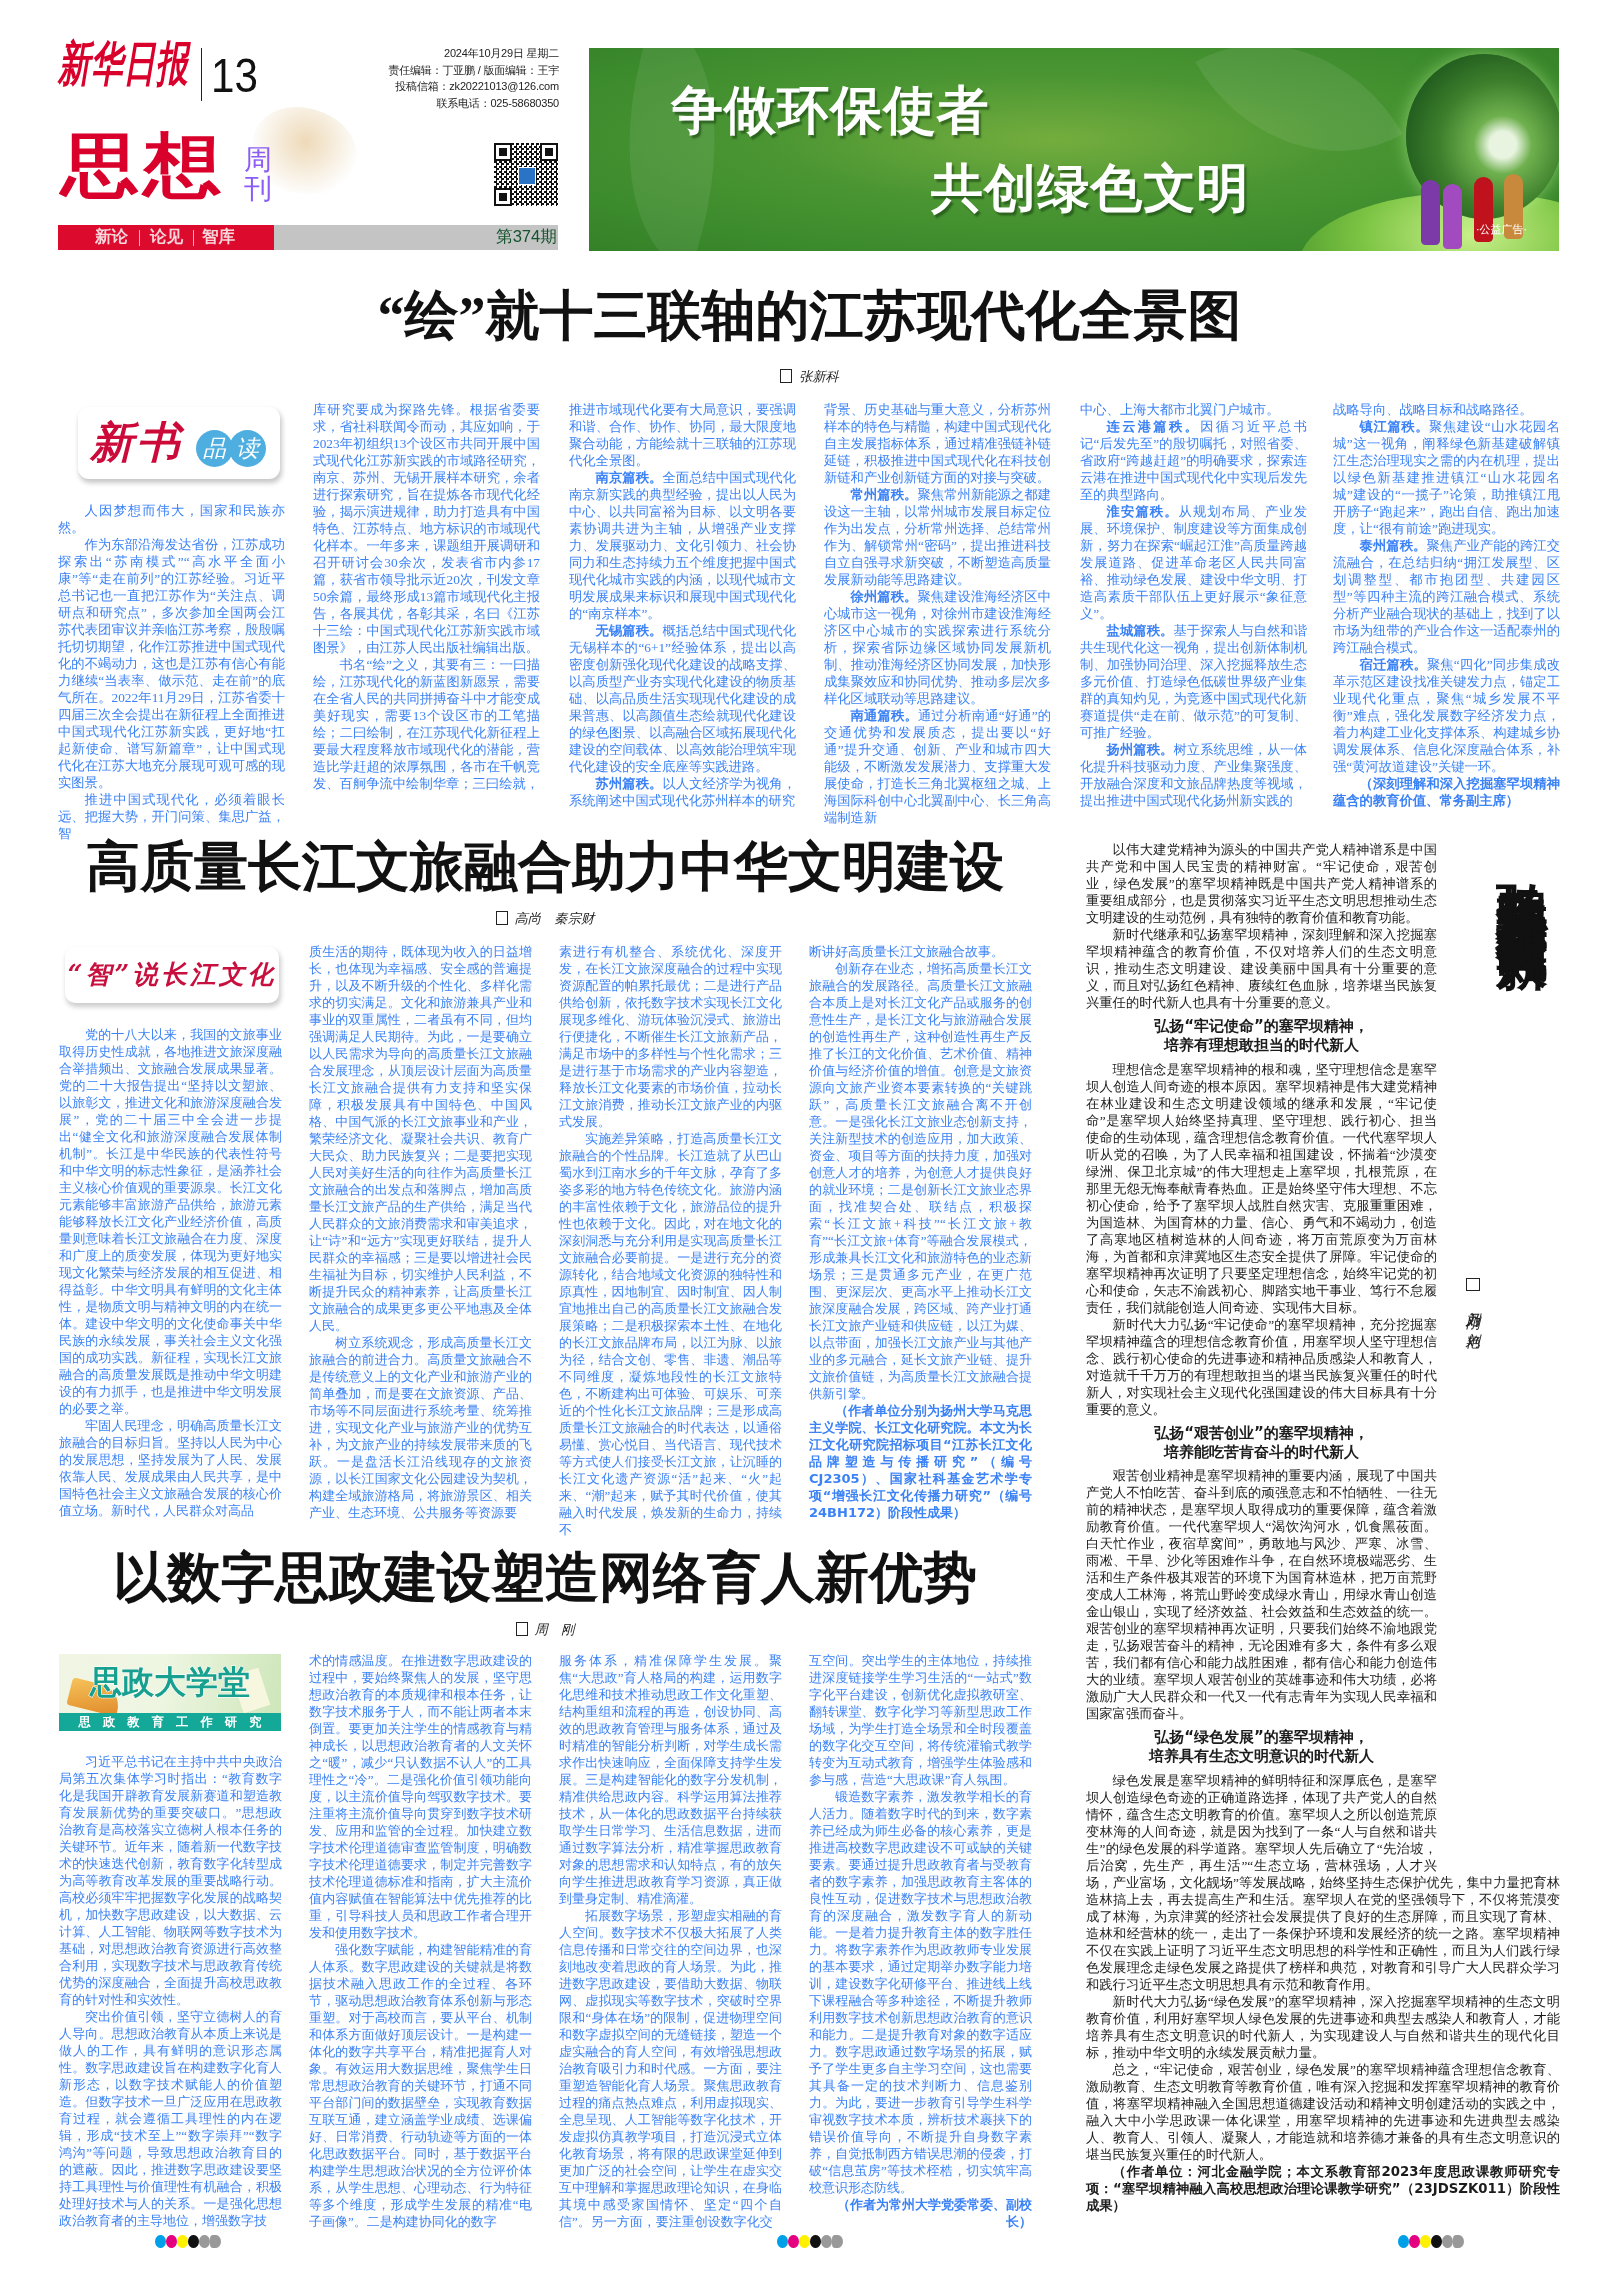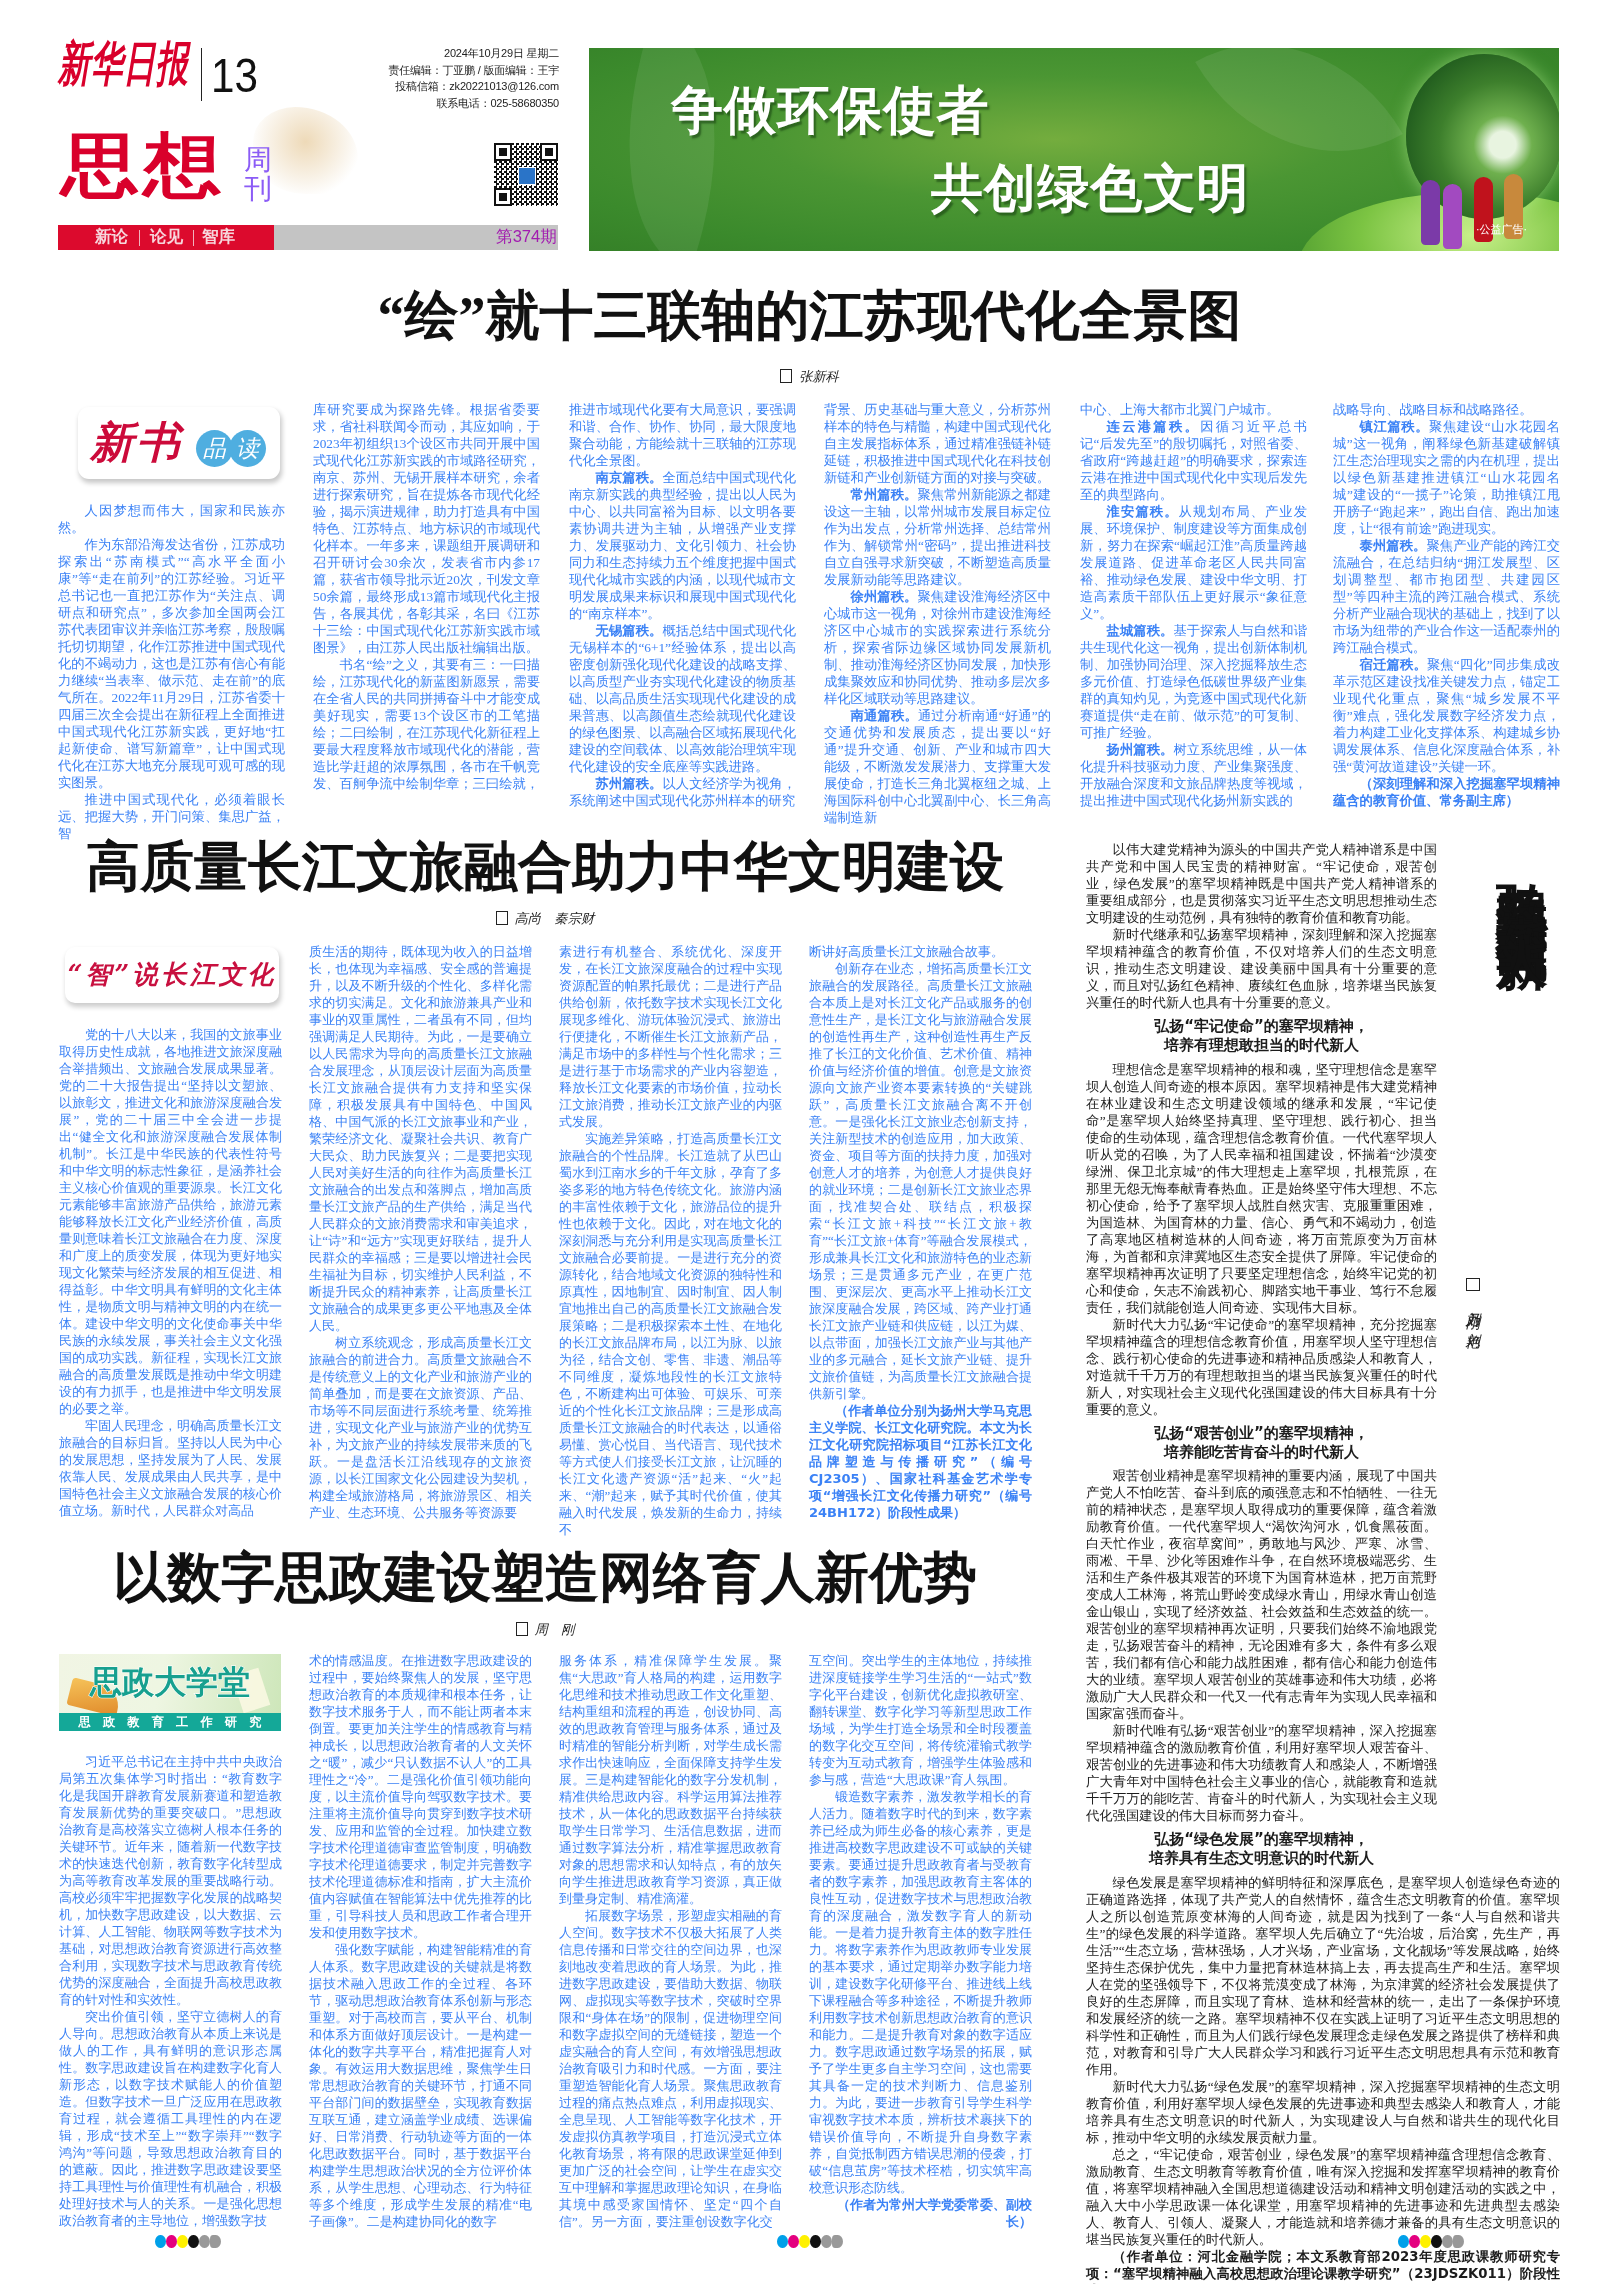--- a/index.html
+++ b/index.html
@@ -25,21 +25,21 @@
   .qr{left:494px;top:143px;width:64px;height:63px;background:
         repeating-conic-gradient(#111 0 25%,#fff 0 50%) 0 0/5px 5px;}
   .qr .finder{position:absolute;width:14.4px;height:14.4px;border:2.8px solid #111;background:#fff;}
   .qr .finder::after{content:"";position:absolute;left:3.3px;top:3.3px;width:7.8px;height:7.8px;background:#111;}
   .qr .f1{left:0;top:0}.qr .f2{right:0;top:0}.qr .f3{left:0;bottom:0}
   .qr .qr-logo{position:absolute;left:24.4px;top:24px;width:15.5px;height:15.5px;background:#2a74c8;border:1.1px solid #fff;}
   .tag-bar{left:58px;top:225px;width:500px;height:25px;background:#c4c4c4;}
   .tag-red{position:absolute;left:0;top:0;width:216px;height:25px;background:#dc0a2d;}
   .tag{position:absolute;top:3.3px;font-size:16.6px;line-height:18.3px;font-weight:bold;color:#f7d6dc;font-family:"DejaVu Sans",sans-serif;}
   .tag-sep{position:absolute;top:5px;width:0.6px;height:15.5px;background:#f0b3bd;}
-  .issue{position:absolute;right:1.1px;top:3.3px;font-size:16.6px;line-height:18.3px;color:#a21caf;font-family:"Liberation Sans",sans-serif;}
+  .issue{position:absolute;right:1.1px;top:3.3px;font-size:16.6px;line-height:18.3px;color:#14532d;font-family:"Liberation Sans",sans-serif;}
 
   
   .banner{left:589px;top:48px;width:970px;height:203px;overflow:hidden;
           background:radial-gradient(ellipse at 48% 45%,#74ad3e 0%,#4b9633 40%,#3b8a2c 75%,#347f27 100%);}
   .banner .leaf{position:absolute;border-radius:0 100% 0 100%;background:rgba(255,255,255,.08);}
   .banner-l1,.banner-l2{position:absolute;font-size:52px;line-height:62px;font-weight:bold;color:#fff;font-family:"DejaVu Sans",sans-serif;
            text-shadow:2.2px 2.8px 1.7px rgba(20,60,15,.55);white-space:nowrap;letter-spacing:1.1px;}
   .banner-l1{left:82px;top:30.5px;}
   .banner-l2{left:342px;top:109px;}
   .ground{position:absolute;left:710px;top:144px;width:344px;height:144px;border-radius:50%;
@@ -265,21 +265,20 @@
         <span class="subhead-line">弘扬“牢记使命”的塞罕坝精神，</span>
         <span class="subhead-line">培养有理想敢担当的时代新人</span>
       </div>
       <p class="para"><span>理想信念是塞罕坝精神的根和魂，坚守理想信念是塞罕坝人创造人间奇迹的根本原因。塞罕坝精神是伟大建党精神在林业建设和生态文明建设领域的继承和发展，“牢记使命”是塞罕坝人始终坚持真理、坚守理想、践行初心、担当使命的生动体现，蕴含理想信念教育价值。一代代塞罕坝人听从党的召唤，为了人民幸福和祖国建设，怀揣着“沙漠变绿洲、保卫北京城”的伟大理想走上塞罕坝，扎根荒原，在那里无怨无悔奉献青春热血。正是始终坚守伟大理想、不忘初心使命，给予了塞罕坝人战胜自然灾害、克服重重困难，为国造林、为国育林的力量、信心、勇气和不竭动力，创造了高寒地区植树造林的人间奇迹，将万亩荒原变为万亩林海，为首都和京津冀地区生态安全提供了屏障。牢记使命的塞罕坝精神再次证明了只要坚定理想信念，始终牢记党的初心和使命，矢志不渝践初心、脚踏实地干事业、笃行不怠履责任，我们就能创造人间奇迹、实现伟大目标。</span></p>
       <p class="para"><span>新时代大力弘扬“牢记使命”的塞罕坝精神，充分挖掘塞罕坝精神蕴含的理想信念教育价值，用塞罕坝人坚守理想信念、践行初心使命的先进事迹和精神品质感染人和教育人，对造就千千万万的有理想敢担当的堪当民族复兴重任的时代新人，对实现社会主义现代化强国建设的伟大目标具有十分重要的意义。</span></p>
       <div class="subhead">
         <span class="subhead-line">弘扬“艰苦创业”的塞罕坝精神，</span>
         <span class="subhead-line">培养能吃苦肯奋斗的时代新人</span>
       </div>
       <p class="para"><span>艰苦创业精神是塞罕坝精神的重要内涵，展现了中国共产党人不怕吃苦、奋斗到底的顽强意志和不怕牺牲、一往无前的精神状态，是塞罕坝人取得成功的重要保障，蕴含着激励教育价值。一代代塞罕坝人“渴饮沟河水，饥食黑莜面。白天忙作业，夜宿草窝间”，勇敢地与风沙、严寒、冰雪、雨凇、干旱、沙化等困难作斗争，在自然环境极端恶劣、生活和生产条件极其艰苦的环境下为国育林造林，把万亩荒野变成人工林海，将荒山野岭变成绿水青山，用绿水青山创造金山银山，实现了经济效益、社会效益和生态效益的统一。艰苦创业的塞罕坝精神再次证明，只要我们始终不渝地跟党走，弘扬艰苦奋斗的精神，无论困难有多大，条件有多么艰苦，我们都有信心和能力战胜困难，都有信心和能力创造伟大的业绩。塞罕坝人艰苦创业的英雄事迹和伟大功绩，必将激励广大人民群众和一代又一代有志青年为实现人民幸福和国家富强而奋斗。</span></p>
-      <p class="para"><span>新时代唯有弘扬“艰苦创业”的塞罕坝精神，深入挖掘塞罕坝精神蕴含的激励教育价值，利用好塞罕坝人艰苦奋斗、艰苦创业的先进事迹和伟大功绩教育人和感染人，不断增强广大青年对中国特色社会主义事业的信心，就能教育和造就千千万万的能吃苦、肯奋斗的时代新人，为实现社会主义现代化强国建设的伟大目标而努力奋斗。</span></p>
       <div class="subhead">
         <span class="subhead-line">弘扬“绿色发展”的塞罕坝精神，</span>
         <span class="subhead-line">培养具有生态文明意识的时代新人</span>
       </div>
       <p class="para"><span>绿色发展是塞罕坝精神的鲜明特征和深厚底色，是塞罕坝人创造绿色奇迹的正确道路选择，体现了共产党人的自然情怀，蕴含生态文明教育的价值。塞罕坝人之所以创造荒原变林海的人间奇迹，就是因为找到了一条“人与自然和谐共生”的绿色发展的科学道路。塞罕坝人先后确立了“先治坡，后治窝，先生产，再生活”“生态立场，营林强场，人才兴场，产业富场，文化靓场”等发展战略，始终坚持生态保护优先，集中力量把育林造林搞上去，再去提高生产和生活。塞罕坝人在党的坚强领导下，不仅将荒漠变成了林海，为京津冀的经济社会发展提供了良好的生态屏障，而且实现了育林、造林和经营林的统一，走出了一条保护环境和发展经济的统一之路。塞罕坝精神不仅在实践上证明了习近平生态文明思想的科学性和正确性，而且为人们践行绿色发展理念走绿色发展之路提供了榜样和典范，对教育和引导广大人民群众学习和践行习近平生态文明思想具有示范和教育作用。</span></p>
       <p class="para"><span>新时代大力弘扬“绿色发展”的塞罕坝精神，深入挖掘塞罕坝精神的生态文明教育价值，利用好塞罕坝人绿色发展的先进事迹和典型去感染人和教育人，才能培养具有生态文明意识的时代新人，为实现建设人与自然和谐共生的现代化目标，推动中华文明的永续发展贡献力量。</span></p>
       <p class="para"><span>总之，“牢记使命，艰苦创业，绿色发展”的塞罕坝精神蕴含理想信念教育、激励教育、生态文明教育等教育价值，唯有深入挖掘和发挥塞罕坝精神的教育价值，将塞罕坝精神融入全国思想道德建设活动和精神文明创建活动的实践之中，融入大中小学思政课一体化课堂，用塞罕坝精神的先进事迹和先进典型去感染人、教育人、引领人、凝聚人，才能造就和培养德才兼备的具有生态文明意识的堪当民族复兴重任的时代新人。</span></p>
       <p class="para note"><span>（作者单位：河北金融学院；本文系教育部2023年度思政课教师研究专项：“塞罕坝精神融入高校思想政治理论课教学研究”（23JDSZK011）阶段性成果）</span></p>
     </div>
 

